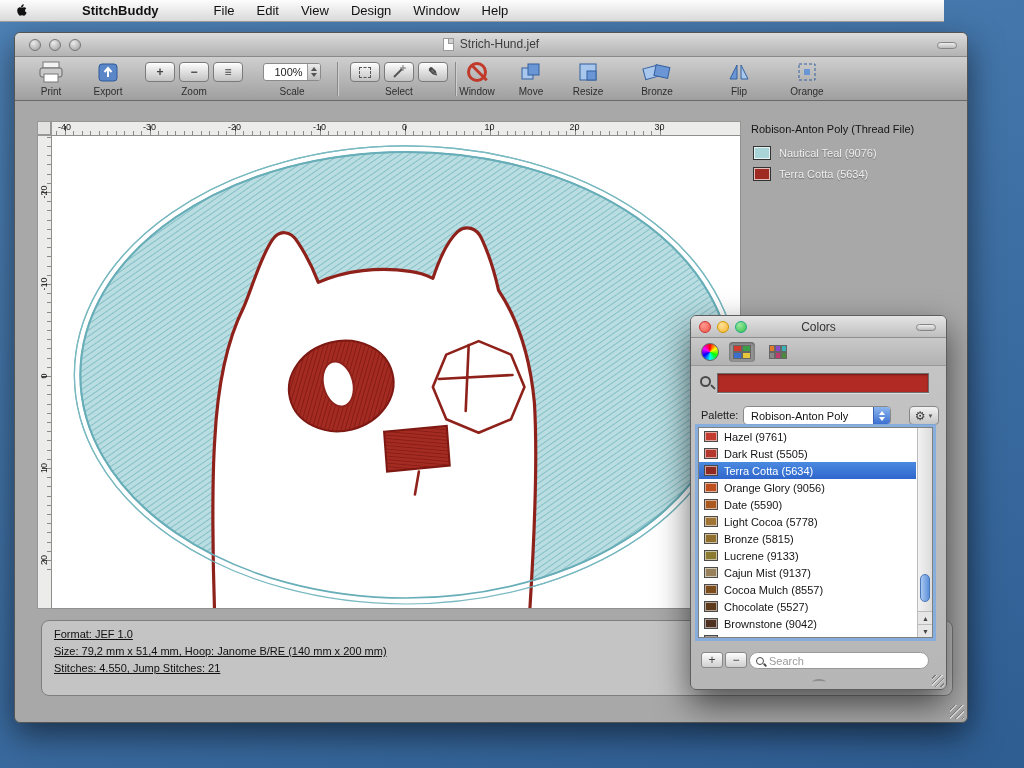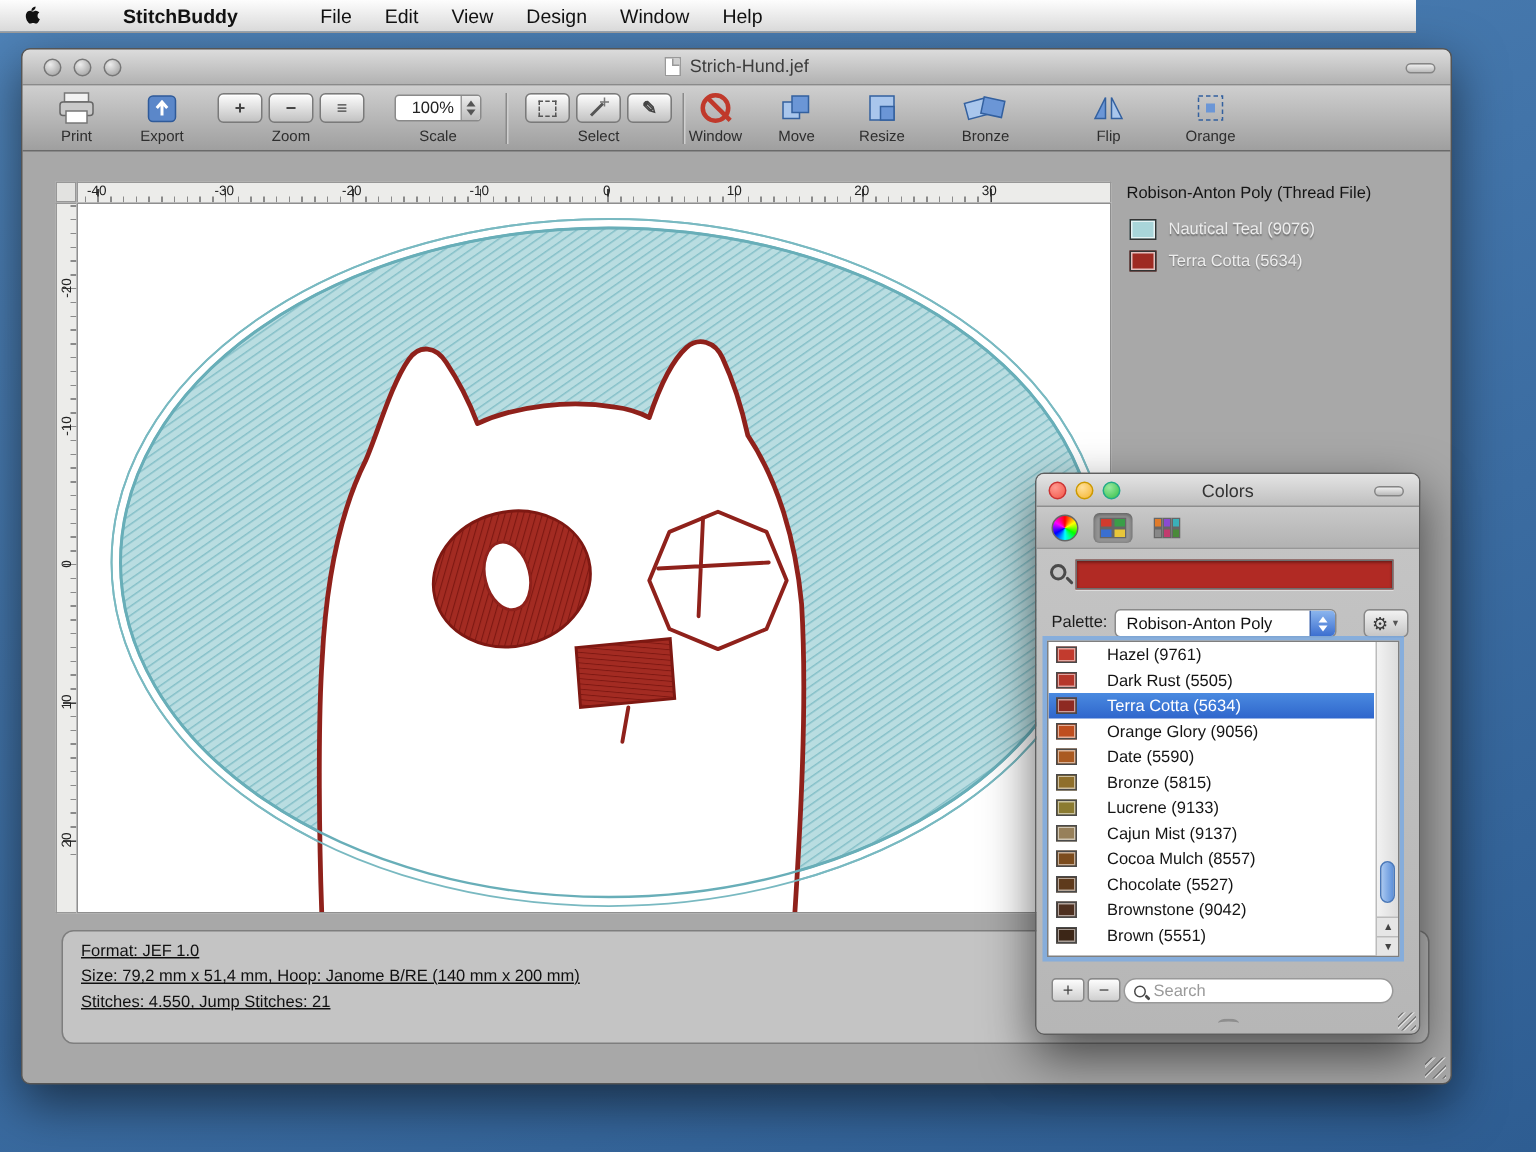--- a/index.html
+++ b/index.html
@@ -133,21 +133,21 @@
                 display:flex; flex-direction:column; align-items:center; justify-content:center; gap:2px; }
   .cw-stepper .tri-up { border-bottom-color:#fff; }
   .cw-stepper .tri-down { border-top-color:#fff; }
   .cw-gear { position:absolute; left:218px; top:90px; width:30px; height:19px;
              background:linear-gradient(#f2f2f2,#c6c6c6); border:1px solid #888; border-radius:4px;
              display:flex; align-items:center; justify-content:center; gap:2px;
              font-size:12px; color:#3a3a3a; }
   .cw-gear .dn { font-size:6px; color:#555; }
   .cw-list { position:absolute; left:7px; top:111px; width:235px; height:211px; background:#fff;
              border:1px solid #7f7f7f; box-shadow:0 0 0 3px rgba(125,170,225,.85); overflow:hidden; }
-  .crow { height:17px; display:flex; align-items:center; gap:20px; padding:0 4px 0 5px; }
+  .crow { height:17px; display:flex; align-items:center; gap:6px; padding:0 4px 0 5px; }
   .crow.selected { background:linear-gradient(#4a8ae0,#2f66cc); }
   .crow.selected .crow-name { color:#fff; }
   .crow-swatch { width:14px; height:11px; border:1px solid #4a4a4a; flex:0 0 auto;
                  box-shadow:inset 0 0 0 1px rgba(255,255,255,.55); }
   .crow-name { font-size:11px; color:#141414; white-space:nowrap; }
   .cw-scrollbar { position:absolute; right:0; top:0; bottom:0; width:15px;
                   background:linear-gradient(90deg,#f2f2f2,#dcdcdc); border-left:1px solid #bcbcbc; }
   .cw-thumb { position:absolute; left:2px; top:146px; width:10px; height:28px; border-radius:5px;
               background:linear-gradient(90deg,#a9c8f0,#5d90da); border:1px solid #4a78b8; }
   .sb-btn { position:absolute; left:0; width:15px; height:13px; display:flex; align-items:center;
@@ -504,20 +504,24 @@
           <div class="crow">
             <span class="crow-swatch" style="background: rgb(191, 78, 31);"></span>
             <span class="crow-name">Orange Glory (9056)</span>
           </div>
 
           <div class="crow">
             <span class="crow-swatch" style="background: rgb(170, 90, 33);"></span>
             <span class="crow-name">Date (5590)</span>
           </div>
 
+          <div class="crow">
+            <span class="crow-swatch" style="background: rgb(160, 116, 52);"></span>
+            <span class="crow-name">Light Cocoa (5778)</span>
+          </div>
 
           <div class="crow">
             <span class="crow-swatch" style="background: rgb(143, 111, 43);"></span>
             <span class="crow-name">Bronze (5815)</span>
           </div>
 
           <div class="crow">
             <span class="crow-swatch" style="background: rgb(139, 123, 49);"></span>
             <span class="crow-name">Lucrene (9133)</span>
           </div>

